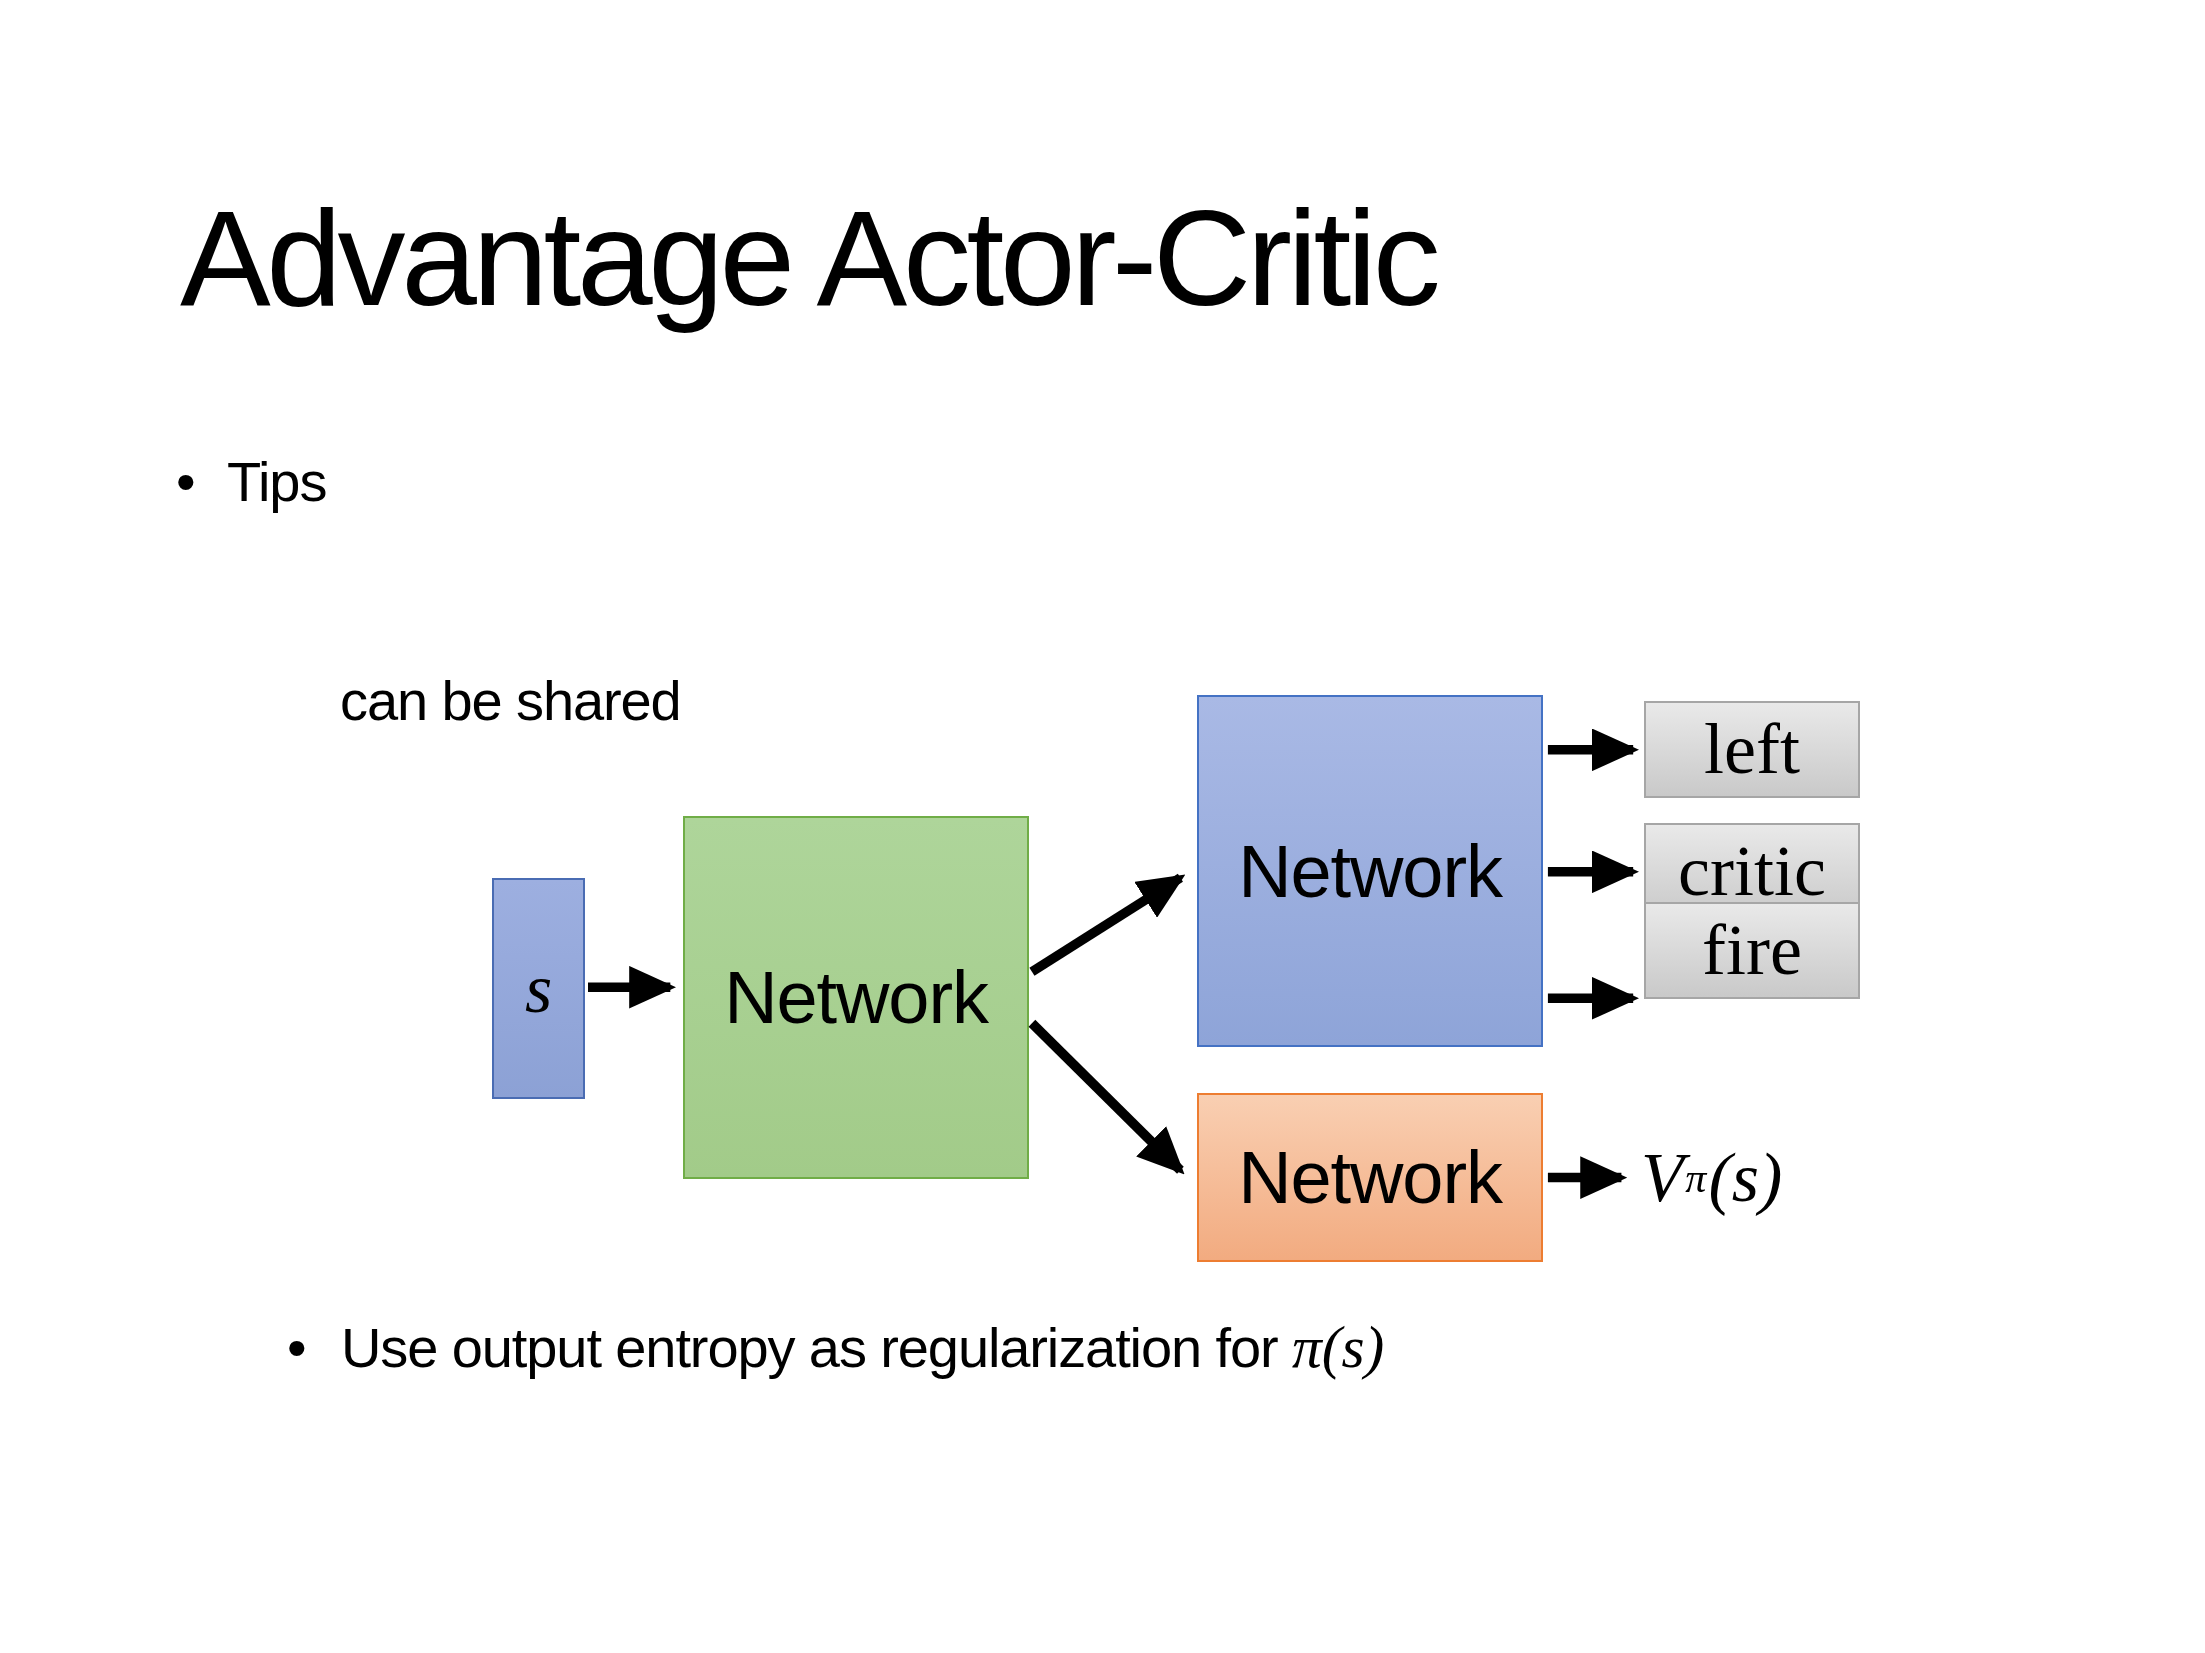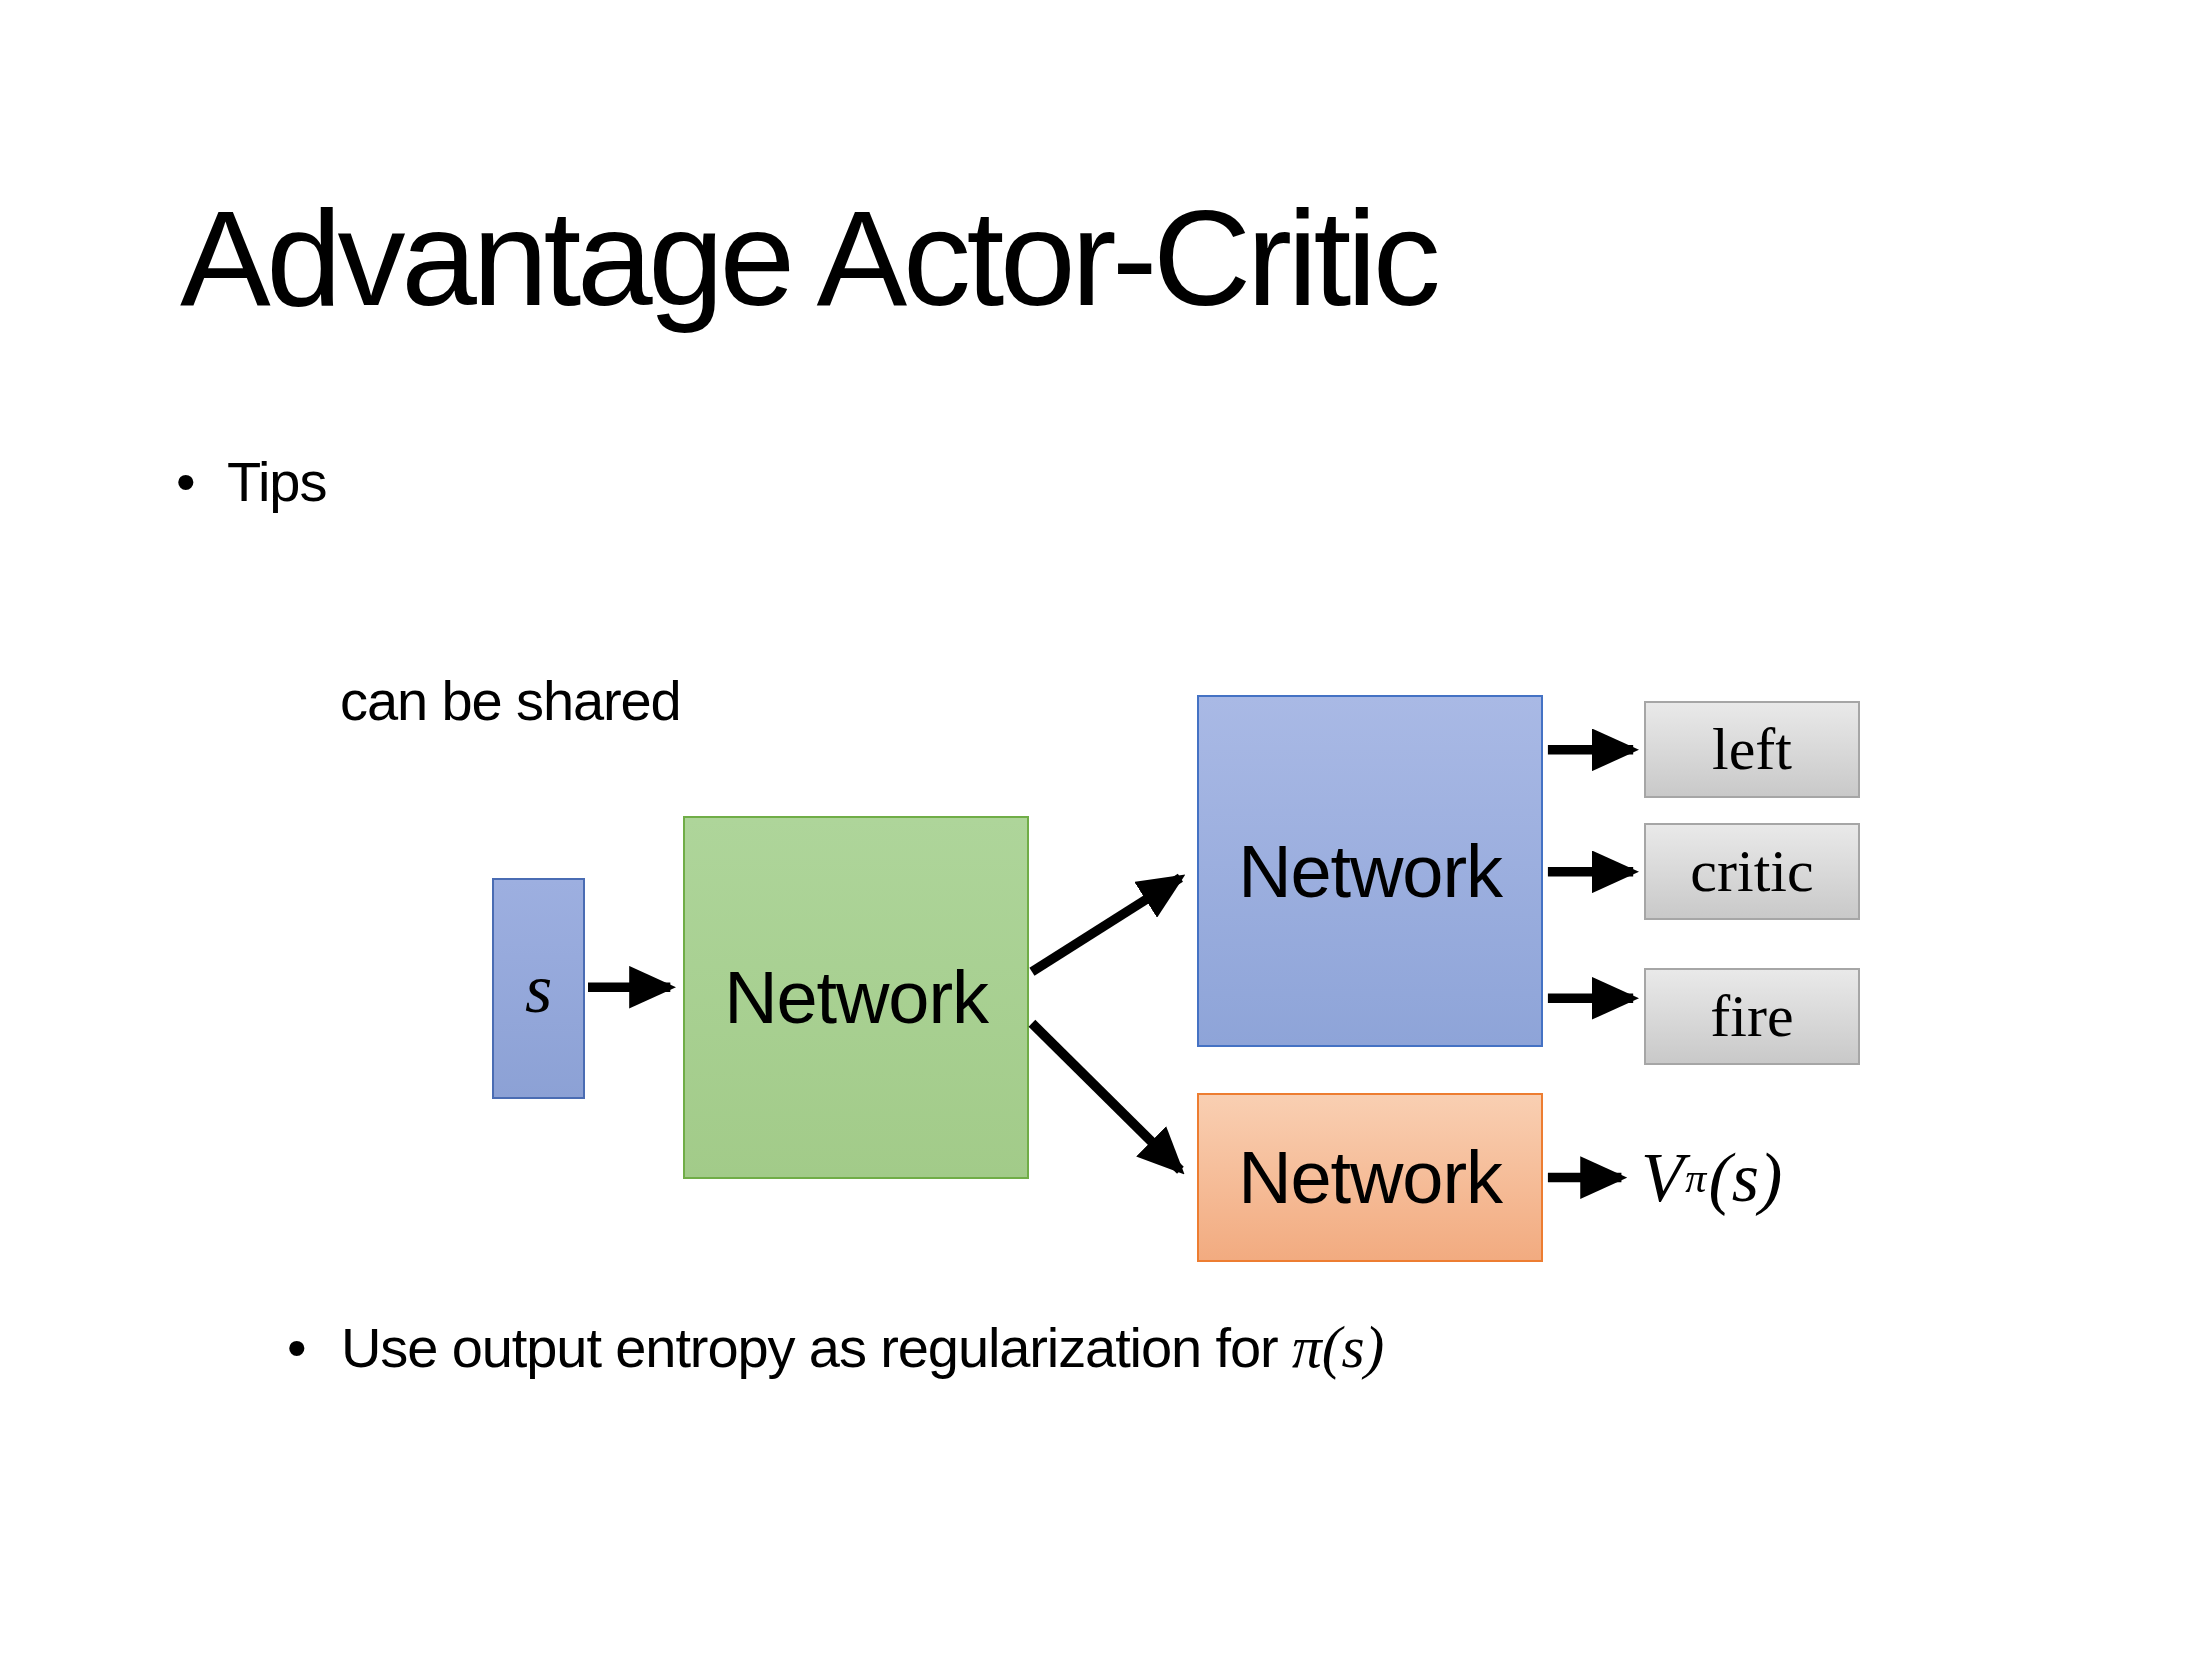--- a/index.html
+++ b/index.html
@@ -65,25 +65,25 @@
   .critic-box{
     left:1197px;top:1093px;width:346px;height:169px;
     background:linear-gradient(180deg,#f9cfb2,#f2ab80);
     border:2.2px solid #ed7d31;
     font-size:74px;letter-spacing:-1.1px;
   }
   .action-box{
     left:1644px;width:216px;height:97px;
     background:linear-gradient(180deg,#e9e9e9,#c9c9c9);
     border:2.2px solid #a6a6a6;
-    font-family:"Liberation Serif", serif;font-size:60px;
+    font-family:"Liberation Serif", serif;font-size:72px;
   }
   .action-left{top:701px;}
   .action-right{top:823px;}
-  .action-fire{top:968px;}
+  .action-fire{top:902px;}
   .critic-output{
     position:absolute;left:1641px;top:1130px;height:96px;
     display:flex;align-items:center;
     font-family:"Liberation Serif", serif;font-style:italic;font-size:70px;
     white-space:nowrap;
   }
   .critic-output sup{font-size:0.6em;vertical-align:0.55em;margin:0 2.2px 0 1.5px;}
   
   .arrows{position:absolute;left:0;top:0;pointer-events:none;}
   .arrow{stroke:#000000;stroke-width:13;fill:none;}

